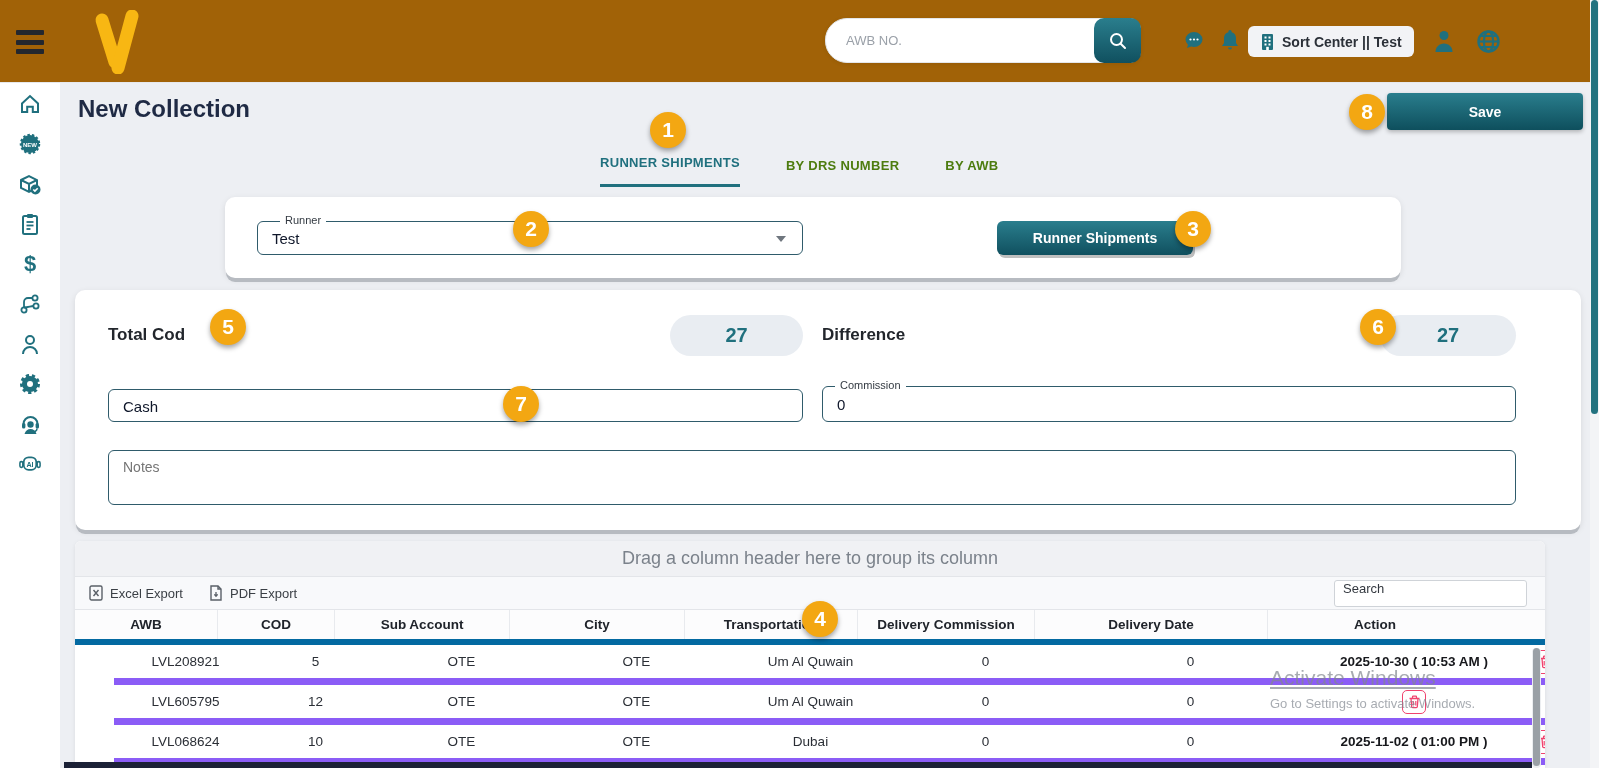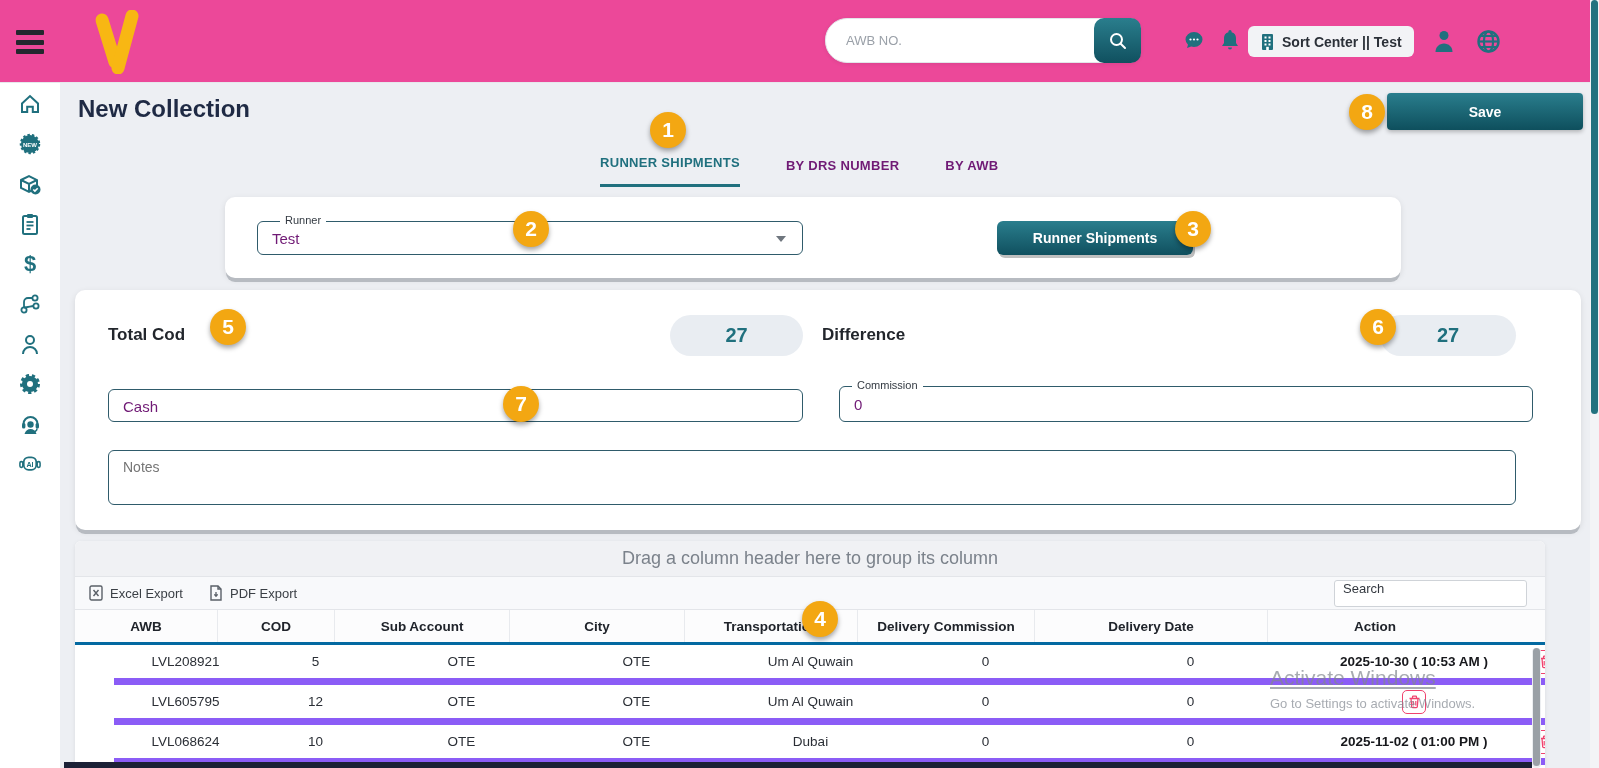--- a/index.html
+++ b/index.html
@@ -1,21 +1,21 @@
 <!DOCTYPE html>
 <html><head>
 <meta charset="utf-8">
 <style>
   * { margin:0; padding:0; box-sizing:border-box; }
   html,body { width:1599px; height:768px; overflow:hidden; }
   body { font-family:"Liberation Sans", sans-serif; background:#edeff3; color:#23272e; }
   .screen { position:relative; width:1599px; height:768px; overflow:hidden; background:#edeff3; }
 
   
-  .topbar { position:absolute; left:0; top:0; width:1599px; height:83px; background:#ec4899; border-bottom:1px solid #e6e8ec; z-index:20; }
+  .topbar { position:absolute; left:0; top:0; width:1599px; height:83px; background:#a16207; border-bottom:1px solid #e6e8ec; z-index:20; }
   .hamburger { position:absolute; left:16px; top:30px; width:28px; height:24px; display:flex; flex-direction:column; justify-content:space-between; cursor:pointer; }
   .hamburger span { display:block; height:5px; border-radius:1px; background:#23272e; }
   .logo { position:absolute; left:88px; top:10px; width:60px; height:64px; }
   .search-wrap { position:absolute; left:825px; top:18px; width:316px; height:45px; background:#fff; border:1px solid #e3e6ea; border-radius:22px 12px 12px 22px; box-shadow:0 1px 4px rgba(0,0,0,.08); display:flex; align-items:center; }
   .search-wrap input { flex:1; border:none; outline:none; background:transparent; padding:0 14px 0 20px; font-size:13px; color:#3a4048; font-family:inherit; }
   .search-wrap input::placeholder { color:#9aa0a8; }
   .search-btn { width:47px; height:45px; margin-right:-1px; border:none; border-radius:10px; background:linear-gradient(180deg,#2a7e8d,#10505f); display:flex; align-items:center; justify-content:center; cursor:pointer; }
   .tb-icon { position:absolute; cursor:pointer; }
   .sort-pill { position:absolute; left:1248px; top:26px; height:31px; background:#f2f3f6; border-radius:6px; display:flex; align-items:center; gap:7px; padding:0 12px; cursor:pointer; }
   .sort-pill .txt { font-size:14px; font-weight:bold; color:#2b3038; }
@@ -27,52 +27,52 @@
   
   .sidebar { position:absolute; left:0; top:83px; width:60px; height:685px; background:#fff; z-index:15; display:flex; flex-direction:column; align-items:center; padding-top:10px; gap:18px; }
   .side-ic { width:24px; height:22px; display:flex; align-items:center; justify-content:center; cursor:pointer; }
 
   
   .page-title { position:absolute; left:78px; top:95px; font-size:24px; font-weight:bold; color:#1f2a44; }
   .save-btn { position:absolute; left:1387px; top:93px; width:196px; height:37px; border:none; border-radius:4px; background:linear-gradient(180deg,#2a7e8d,#0e4f5d); color:#fff; font-weight:bold; font-size:14px; font-family:inherit; cursor:pointer; box-shadow:0 2px 4px rgba(0,0,0,.25); }
 
   
   .tabs { position:absolute; left:600px; top:155px; display:flex; gap:46px; align-items:flex-end; }
-  .tab { font-size:13px; letter-spacing:.3px; color:#701a75; padding-bottom:14px; cursor:pointer; font-weight:bold; }
+  .tab { font-size:13px; letter-spacing:.3px; color:#4d7c0f; padding-bottom:14px; cursor:pointer; font-weight:bold; }
   .tab.active { color:#20707e; border-bottom:3px solid #20707e; }
 
   
   .card { position:absolute; background:#fff; border-radius:10px; box-shadow:0 5px 0 -1px #b7bbc1, 0 2px 6px rgba(0,0,0,.10); }
   .runner-card { left:225px; top:197px; width:1176px; height:81px; }
   .summary-card { left:75px; top:290px; width:1506px; height:240px; }
 
   
   .o-field { position:absolute; border:1.5px solid #2f5b6b; border-radius:6px; background:#fff; }
   .o-label { position:absolute; top:-8px; left:22px; background:#fff; padding:0 5px; font-size:11px; color:#333a42; }
-  .o-value { position:absolute; left:14px; top:50%; transform:translateY(-50%); font-size:15px; color:#701a75; }
+  .o-value { position:absolute; left:14px; top:50%; transform:translateY(-50%); font-size:15px; color:#0f172a; }
   .caret { position:absolute; right:16px; top:50%; margin-top:-2px; width:0; height:0; border-left:5px solid transparent; border-right:5px solid transparent; border-top:6px solid #6f767e; }
 
   .runner-select { left:32px; top:24px; width:546px; height:34px; cursor:pointer; }
   .runner-btn { position:absolute; left:772px; top:24px; width:196px; height:34px; border:none; border-radius:6px; background:linear-gradient(180deg,#2a7e8d,#10505f); color:#fff; font-weight:bold; font-size:14px; font-family:inherit; cursor:pointer; box-shadow:2px 3px 0 rgba(0,0,0,.25); }
 
   .sum-label { position:absolute; font-size:17px; font-weight:bold; color:#22262c; }
   .pill { position:absolute; height:41px; border-radius:21px; background:#e9edf2; display:flex; align-items:center; justify-content:center; font-size:20px; font-weight:bold; color:#20707e; }
   .notes-box { position:absolute; left:33px; top:160px; width:1408px; height:55px; border:1.5px solid #2f5b6b; border-radius:6px; }
   .notes-box textarea { width:100%; height:100%; border:none; outline:none; resize:none; font-family:inherit; font-size:14px; color:#22262c; padding:8px 14px; background:transparent; }
 
   
   .table-card { position:absolute; left:75px; top:541px; width:1470px; height:227px; background:#fff; border-radius:6px 6px 0 0; box-shadow:0 1px 4px rgba(0,0,0,.08); overflow:hidden; }
   .group-bar { height:36px; background:#f0f1f4; border-bottom:1px solid #e3e5e9; display:flex; align-items:center; justify-content:center; font-size:18px; color:#7b828b; }
   .grid-toolbar { height:33px; background:#f8f9fb; border-bottom:1px solid #e3e5e9; display:flex; align-items:center; padding:0 14px; gap:26px; position:relative; }
   .export-btn { display:flex; align-items:center; gap:7px; font-size:13px; color:#3a3f45; cursor:pointer; background:none; border:none; font-family:inherit; }
   .grid-search { position:absolute; right:18px; top:3px; width:193px; height:27px; border:1px solid #cfd3d8; border-radius:3px; background:#fff; display:flex; align-items:flex-start; }
   .grid-search input { flex:1; border:none; outline:none; font-size:13px; color:#33383f; padding:0 8px; font-family:inherit; background:transparent; }
   .grid-search input::placeholder { color:#33383f; }
   .hrow, .drow { display:grid; grid-template-columns:143px 117px 175px 175px 173px 177px 233px 214px 48px; }
-  .hrow { height:35px; background:#fcfcfd; border-bottom:3px solid #0369a1; }
+  .hrow { height:35px; background:#fcfcfd; border-bottom:6px solid #0369a1; }
   .hcell { display:flex; align-items:center; justify-content:center; font-size:13.5px; font-weight:bold; color:#20242b; border-right:1px solid #e8eaee; }
   .hcell:last-child { border-right:none; }
   .drow { height:40px; border-bottom:7px solid #8b5cf6; background:#fff;margin-left:39px; }
   .dcell { display:flex; align-items:center; justify-content:center; font-size:13.5px; color:#2b2f36; overflow:hidden; white-space:nowrap; }
   .dcell.date { font-weight:bold; color:#17181c; }
   .trash-btn { width:24px; height:24px; border:1.5px solid #f0436e; border-radius:5px; background:#fff; display:flex; align-items:center; justify-content:center; cursor:pointer; }
   .table-scroll { position:absolute; right:4px; top:107px; width:9px; height:120px; background:#eceef1; border-radius:4px; }
   .table-scroll .thumb { position:absolute; left:1px; top:0; width:7px; height:118px; background:#9aa0a6; border-radius:4px; }
   .dark-strip { position:absolute; left:64px; top:762px; width:1468px; height:6px; background:#1b2136; z-index:18; }
 
@@ -249,21 +249,21 @@
 
   <div class="card summary-card">
     <span class="sum-label" style="left:33px; top:35px;">Total Cod</span>
     <div class="pill" style="left:595px; top:25px; width:133px;">27</div>
     <span class="sum-label" style="left:747px; top:35px;">Difference</span>
     <div class="pill" style="left:1305px; top:25px; width:136px;">27</div>
 
     <div class="o-field" style="left:33px; top:99px; width:695px; height:33px;">
       <span class="o-value">Cash</span>
     </div>
-    <div class="o-field" style="left:764px; top:96px; width:694px; height:36px;">
+    <div class="o-field" style="left:747px; top:96px; width:694px; height:36px;">
       <span class="o-label" style="left:12px;">Commission</span>
       <span class="o-value">0</span>
     </div>
     <div class="notes-box">
       <textarea style="color: rgb(34, 38, 44);" placeholder="Notes"></textarea>
     </div>
   </div>
 
   <div class="table-card">
     <div class="group-bar">Drag a column header here to group its column</div>

